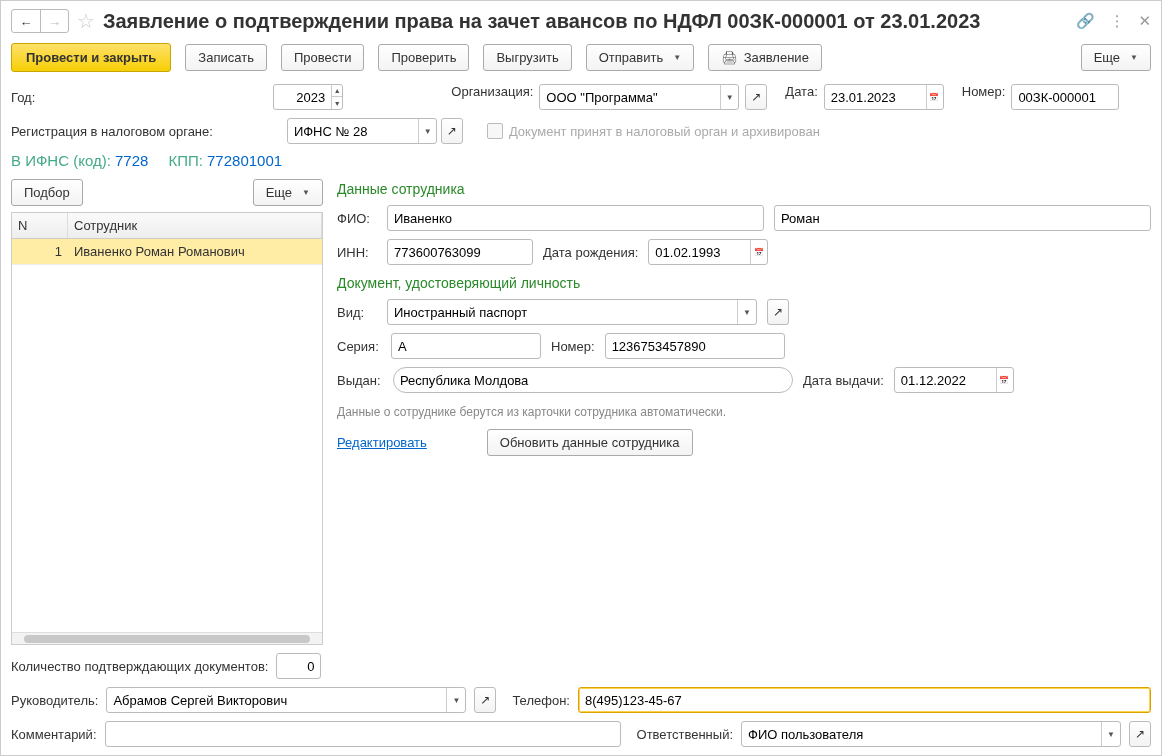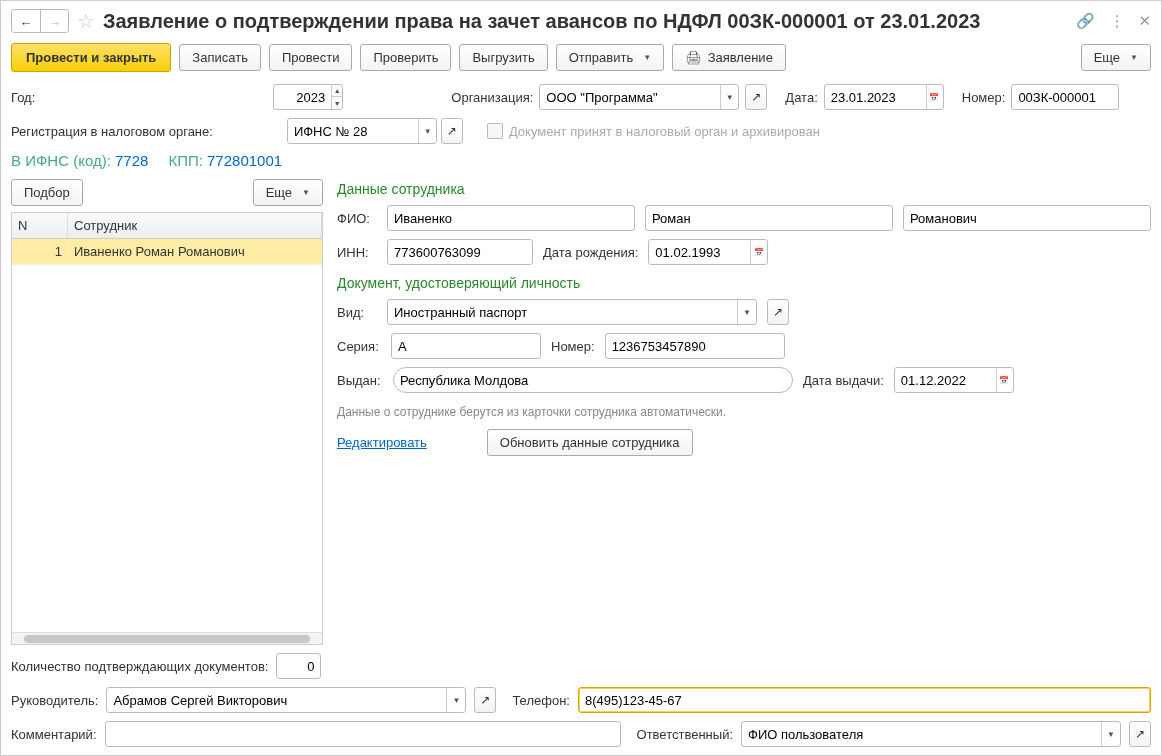--- a/index.html
+++ b/index.html
@@ -7,21 +7,21 @@
   .page { border: 1px solid #ccc; width: 1162px; height: 756px; padding: 8px 10px; display: flex; flex-direction: column; }
   .titlebar { display: flex; align-items: center; gap: 8px; margin-bottom: 10px; }
   .nav-btns { display: flex; border: 1px solid #bbb; border-radius: 3px; }
   .nav-btn { width: 28px; height: 22px; display:flex; align-items:center; justify-content:center; cursor:pointer; }
   .nav-btn + .nav-btn { border-left: 1px solid #bbb; }
   .nav-btn.disabled { color: #bbb; }
   .star { font-size: 20px; color: #ccc; cursor:pointer; }
   .title { font-size: 20px; font-weight: bold; flex: 1; }
   .title-icons { display:flex; gap:14px; color:#999; align-items:center; }
   .title-icons span { cursor:pointer; font-size:15px; }
-  .toolbar { display:flex; gap:8px; margin-bottom:12px; align-items:center; }
+  .toolbar { display:flex; gap:14px; margin-bottom:12px; align-items:center; }
   .btn { border:1px solid #aaa; border-radius:3px; background:linear-gradient(#fff,#f3f3f3); padding:5px 12px; cursor:pointer; font-size:13px; white-space:nowrap; display:inline-flex; align-items:center; gap:6px; }
   .btn-primary { background:linear-gradient(#ffe169,#f7cf05); border-color:#c7a600; font-weight:bold; padding:6px 14px; }
   .btn-drop::after { content:"▼"; font-size:8px; margin-left:4px; color:#555; }
   .spacer { flex:1; }
   .row { display:flex; align-items:center; gap:8px; margin-bottom:8px; flex-wrap: nowrap; }
   .lbl { white-space:nowrap; }
   .field { border:1px solid #bbb; border-radius:3px; height:26px; display:flex; align-items:center; background:#fff; }
   .field input { border:none; outline:none; width:100%; padding:0 6px; font-size:13px; height:100%; background:transparent; }
   .field .drop { width:20px; border-left:1px solid #ccc; height:100%; display:flex; align-items:center; justify-content:center; font-size:8px; color:#555; cursor:pointer; }
   .ext-btn { width:22px; height:26px; border:1px solid #bbb; border-radius:3px; display:flex; align-items:center; justify-content:center; font-size:12px; cursor:pointer; background:linear-gradient(#fff,#f3f3f3); flex-shrink:0; }
@@ -50,21 +50,21 @@
   .scrollbar-h { height:12px; background:#f3f3f3; border-top:1px solid #ddd; display:flex; align-items:center; padding:0 8px; }
   .scrollbar-h .thumb { height:8px; background:#c8c8c8; border-radius:4px; flex:1; margin:0 4px; }
   .sect { color:#2a8a2a; font-size:14px; margin:2px 0 8px; }
   .r-row { display:flex; align-items:center; gap:10px; margin-bottom:8px; }
   .hint { color:#888; font-size:12px; margin:4px 0 10px; }
   .link { color:#06c; text-decoration:underline; cursor:pointer; }
   .focus-y { border:1px solid #d9a400 !important; box-shadow: inset 0 0 0 1px #ffd24a; }
   .footer { margin-top:auto; }
   .cal-icon, .print-icon { font-size:13px; color:#555; }
   .top-fields { display:flex; gap:18px; align-items:center; margin-bottom:8px; }
-  .block { display:flex; align-items:center; gap:6px; }
+  .block { display:flex; gap:6px; }
 </style>
 </head>
 <body>
 
 <div class="page">
   <div class="titlebar">
     <div class="nav-btns">
       <div class="nav-btn">←</div>
       <div class="nav-btn disabled">→</div>
     </div>
@@ -181,23 +181,20 @@
     <div class="right">
       <div class="sect">Данные сотрудника</div>
       <div class="r-row">
         <span class="lbl" style="width:40px;">ФИО:</span>
         <div class="field" style="flex:1;">
             <input value="Иваненко" style="">
           </div>
         <div class="field" style="flex:1;">
             <input value="Роман" style="">
           </div>
-        <div class="field" style="flex:1;">
-            <input value="Романович" style="">
-          </div>
       </div>
       <div class="r-row">
         <span class="lbl" style="width:40px;">ИНН:</span>
         <div class="field" style="width:146px;">
             <input value="773600763099" style="">
           </div>
         <span class="lbl">Дата рождения:</span>
         <div class="field" style="width:120px;">
             <input value="01.02.1993" style="">
             <div class="drop">📅</div>

